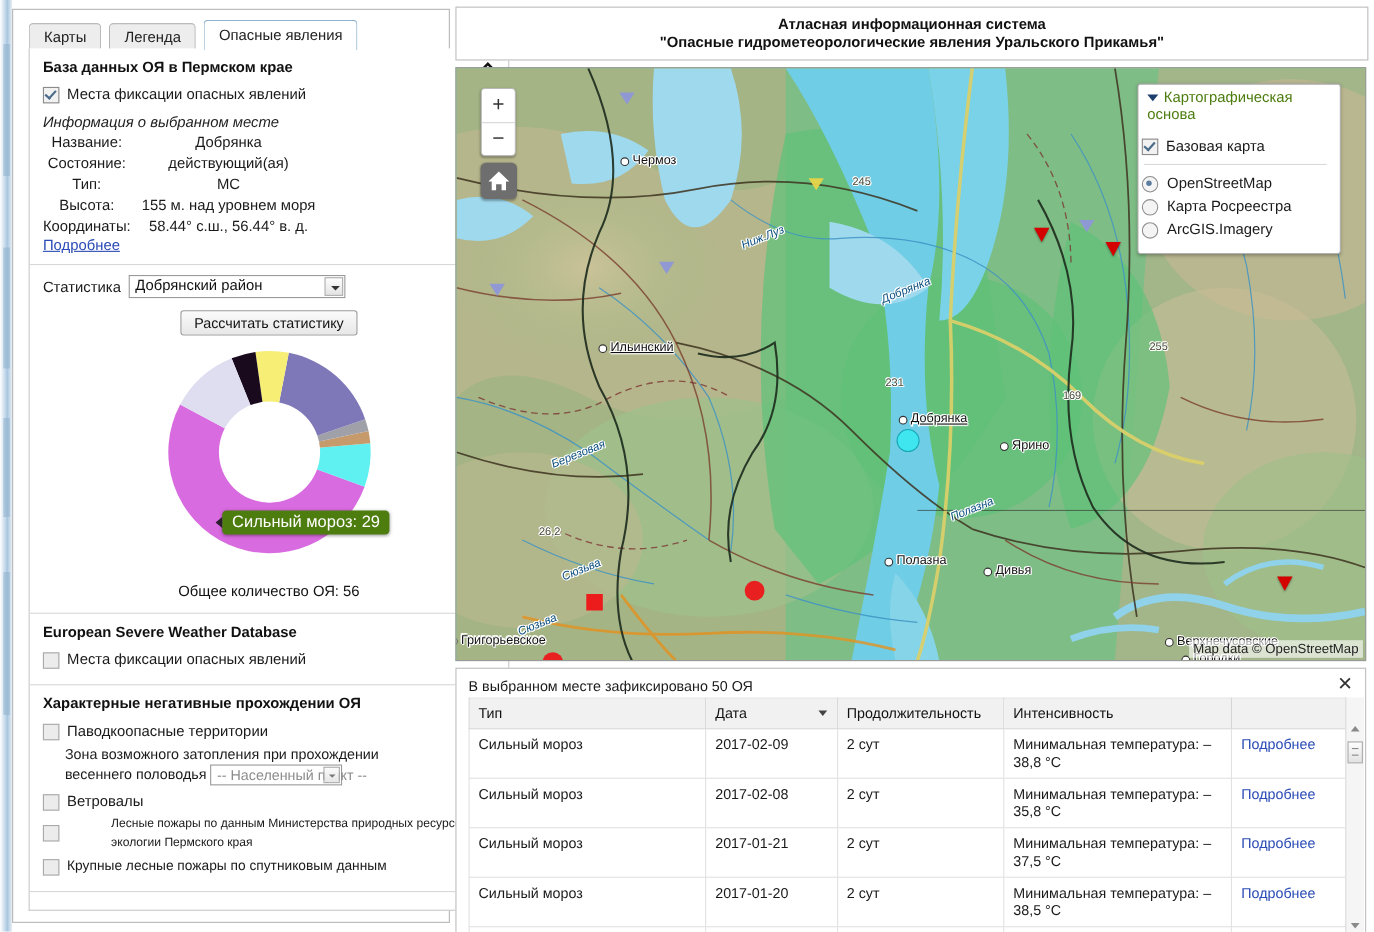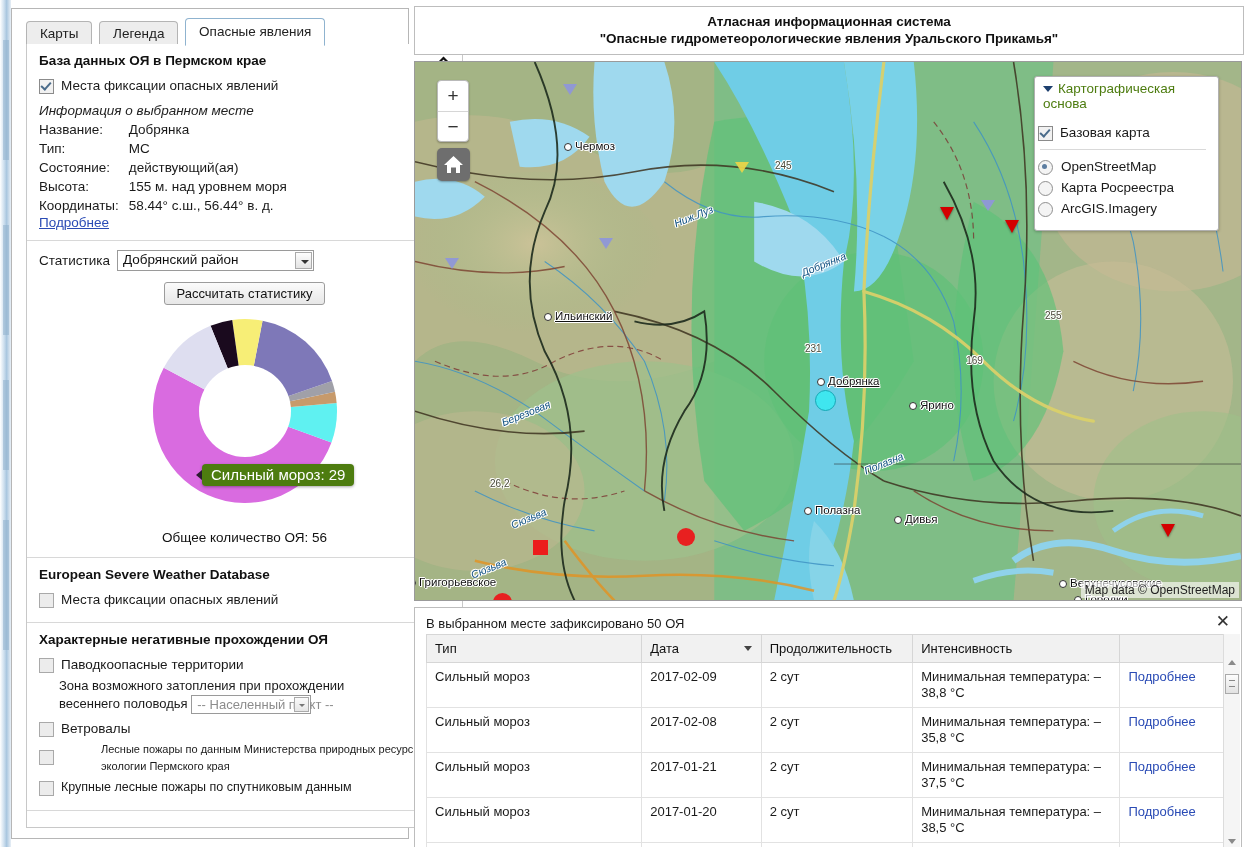--- a/index.html
+++ b/index.html
@@ -41,21 +41,21 @@
       flex:0 0 13px;margin-top:2px;margin-right:7px;position:relative;cursor:pointer;}
   .cb.checked{background:#f1f1f1;}
   .cb.checked:after{content:"";position:absolute;left:3px;top:0px;width:4px;height:8px;
       border:solid #4a6b8a;border-width:0 2px 2px 0;transform:rotate(42deg);}
   .cb.dis{background:#ececec;border-color:#a9a9a9;}
   .cbl{font-size:13.5px;color:#1a1a1a;line-height:17px;}
 
   .grid-icon{position:absolute;right:10px;top:4px;width:19px;height:18px;cursor:pointer;}
 
   .info-title{font-style:italic;font-size:13.5px;color:#222;margin:9px 0 2px 0;}
-  .info-table{border-collapse:collapse;font-size:13.5px;}
+  .info-table{border-collapse:collapse;font-size:13.5px;text-align:center;}
   .info-table td{padding:1px 0;vertical-align:top;line-height:17px;}
   .info-table td.k{padding-right:10px;color:#1a1a1a;white-space:nowrap;}
   .link{color:#2a4bb5;text-decoration:underline;cursor:pointer;font-size:13.5px;}
 
   .stat-row{display:flex;align-items:center;padding:9px 10px 0 12px;}
   .stat-lab{font-size:13.5px;margin-right:7px;}
   .select{position:relative;width:197px;height:21px;border:1px solid #9a9a9a;
     background:#fff;box-sizing:border-box;cursor:pointer;}
   .select .val{padding:2px 22px 0 5px;font-size:13.5px;line-height:18px;
     white-space:nowrap;overflow:hidden;color:#111;}
@@ -203,26 +203,26 @@
             <span class="cbl">Места фиксации опасных явлений</span>
           </div>
           <div class="info-title">Информация о выбранном месте</div>
           <table class="info-table">
             <tbody>
                 <tr>
                   <td class="k">Название:</td>
                   <td>Добрянка</td>
                 </tr>
             <tr>
+                  <td class="k">Состояние:</td>
+                  <td>действующий(ая)</td>
+                </tr>
+            <tr>
                   <td class="k">Тип:</td>
                   <td>МС</td>
-                </tr>
-            <tr>
-                  <td class="k">Состояние:</td>
-                  <td>действующий(ая)</td>
                 </tr>
             <tr>
                   <td class="k">Высота:</td>
                   <td>155 м. над уровнем моря</td>
                 </tr>
             <tr>
                   <td class="k">Координаты:</td>
                   <td>58.44° с.ш., 56.44° в. д.</td>
                 </tr>
           </tbody>

